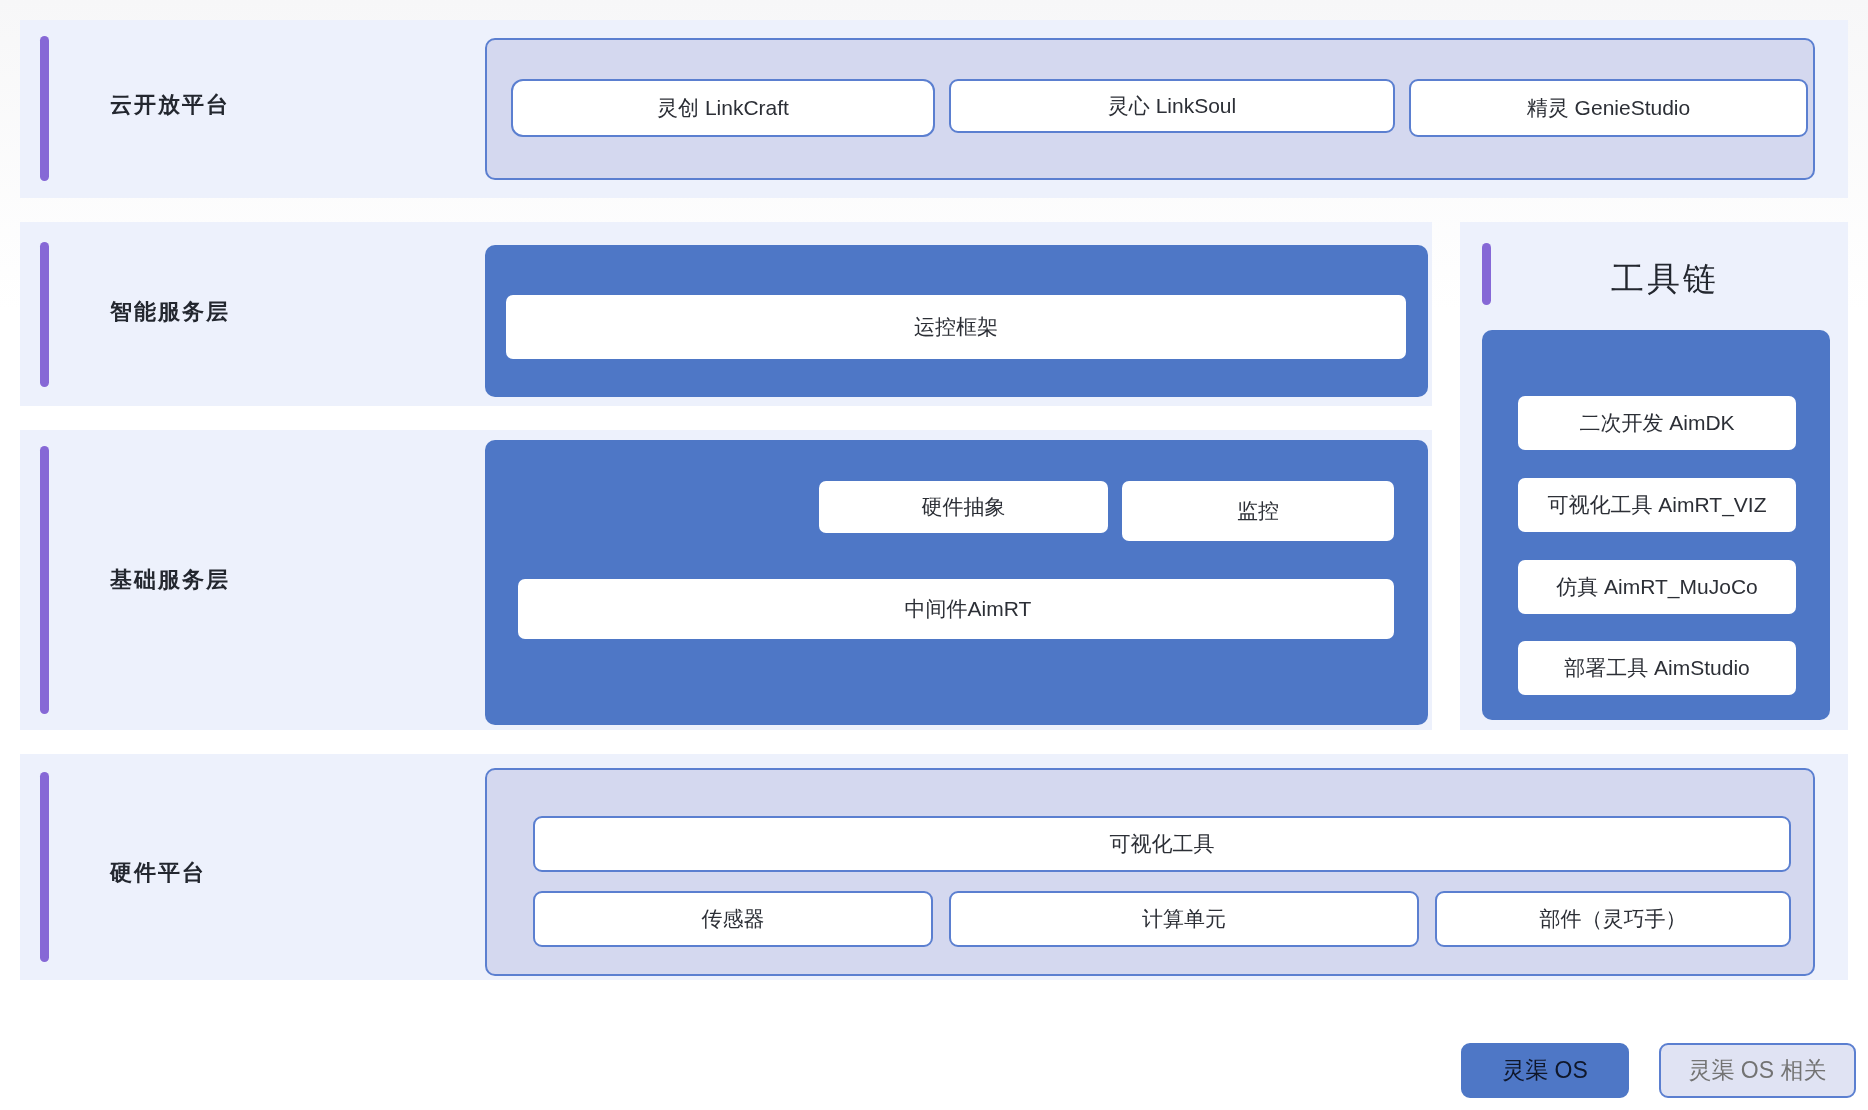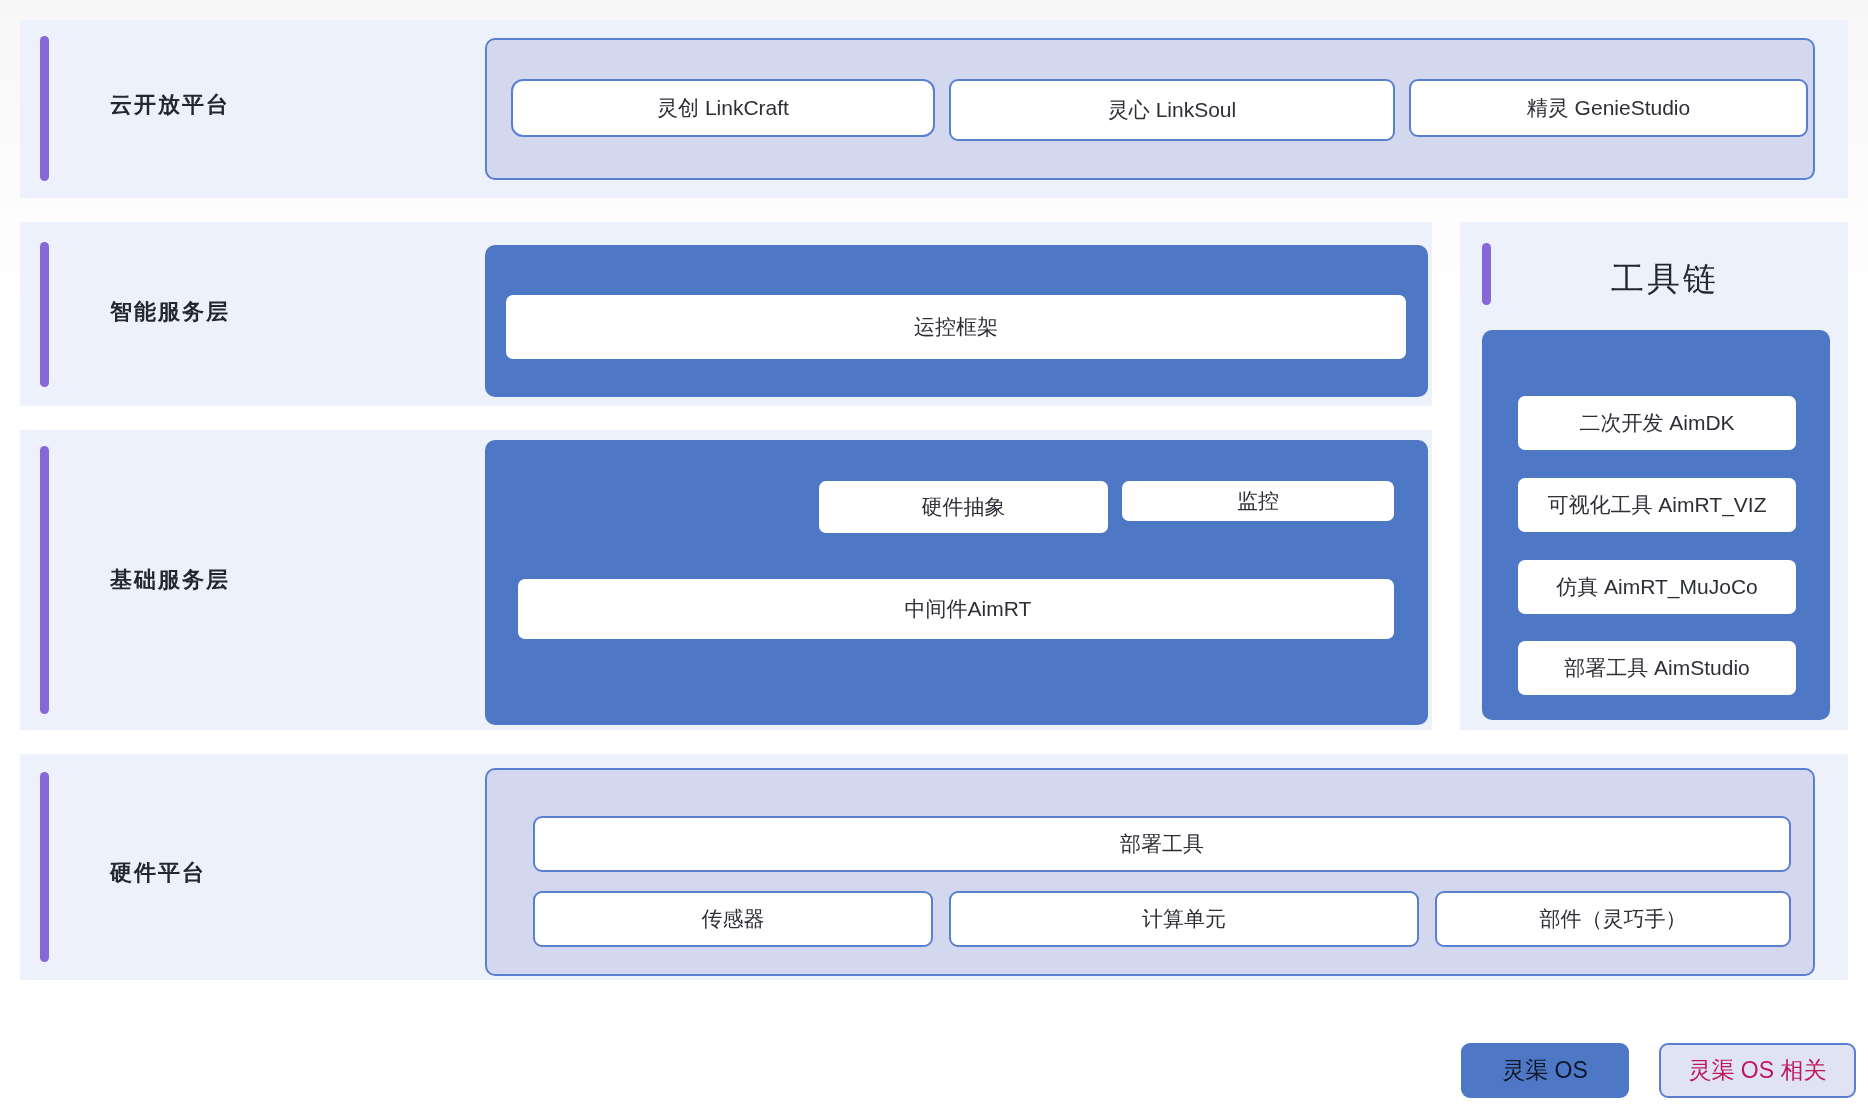--- a/index.html
+++ b/index.html
@@ -103,74 +103,74 @@
     box-sizing: border-box;
     white-space: nowrap;
   }
   .legend-solid {
     background: #4e77c6;
     color: #0f172a;
     border: 2px solid #4e77c6;
   }
   .legend-light {
     background: #e0e3f3;
-    color: #be185d;
+    color: #737373;
     border: 2px solid #5b7fd0;
   }
 </style>
 </head>
 <body>
 
 <div class="page">
 
   <div class="row" style="left:20px; top:20px; width:1828px; height:178px;"></div>
   <div class="accent" style="left:40px; top:36px; height:145px;"></div>
   <div class="row-title" style="left:110px; top:90px;">云开放平台</div>
 
   <div class="box-lav" style="left:485px; top:38px; width:1330px; height:142px;"></div>
   <div class="cell outline" style="left:511px; top:79px; width:424px; height:58px;border-radius:12px;">灵创 LinkCraft</div>
-  <div class="cell outline" style="left:949px; top:79px; width:446px; height:62px;">灵心 LinkSoul</div>
+  <div class="cell outline" style="left:949px; top:79px; width:446px; height:54px;">灵心 LinkSoul</div>
   <div class="cell outline" style="left:1409px; top:79px; width:399px; height:58px;">精灵 GenieStudio</div>
 
   <div class="row" style="left:20px; top:222px; width:1412px; height:184px;"></div>
   <div class="accent" style="left:40px; top:242px; height:145px;"></div>
   <div class="row-title" style="left:110px; top:297px;">智能服务层</div>
 
   <div class="box-blue" style="left:485px; top:245px; width:943px; height:152px;"></div>
   <div class="cell plain" style="left:506px; top:295px; width:900px; height:64px;">运控框架</div>
 
   <div class="row" style="left:20px; top:430px; width:1412px; height:300px;"></div>
   <div class="accent" style="left:40px; top:446px; height:268px;"></div>
   <div class="row-title" style="left:110px; top:565px;">基础服务层</div>
 
   <div class="box-blue" style="left:485px; top:440px; width:943px; height:285px;"></div>
 
   <div class="cell plain" style="left:819px; top:481px; width:289px; height:52px;">硬件抽象</div>
-  <div class="cell plain" style="left:1122px; top:481px; width:272px; height:40px;">监控</div>
+  <div class="cell plain" style="left:1122px; top:481px; width:272px; height:60px;">监控</div>
 
   <div class="cell plain" style="left:518px; top:579px; width:876px; height:60px;padding-left:24px;">中间件AimRT</div>
 
   <div class="row" style="left:1460px; top:222px; width:388px; height:508px;"></div>
   <div class="accent" style="left:1482px; top:243px; height:62px;"></div>
   <div class="tool-title" style="left:1500px; top:257px; width:330px;">工具链</div>
 
   <div class="box-blue" style="left:1482px; top:330px; width:348px; height:390px;"></div>
 
   <div class="cell plain" style="left:1518px; top:396px; width:278px; height:54px;">二次开发 AimDK</div>
   <div class="cell plain" style="left:1518px; top:478px; width:278px; height:54px;">可视化工具 AimRT_VIZ</div>
   <div class="cell plain" style="left:1518px; top:560px; width:278px; height:54px;">仿真 AimRT_MuJoCo</div>
   <div class="cell plain" style="left:1518px; top:641px; width:278px; height:54px;">部署工具 AimStudio</div>
 
   <div class="row" style="left:20px; top:754px; width:1828px; height:226px;"></div>
   <div class="accent" style="left:40px; top:772px; height:190px;"></div>
   <div class="row-title" style="left:110px; top:858px;">硬件平台</div>
 
   <div class="box-lav" style="left:485px; top:768px; width:1330px; height:208px;"></div>
 
-  <div class="cell outline" style="left:533px; top:816px; width:1258px; height:56px;">部署工具</div>
+  <div class="cell outline" style="left:533px; top:816px; width:1258px; height:56px;">可视化工具</div>
 
   <div class="cell outline" style="left:533px; top:891px; width:400px; height:56px;">传感器</div>
   <div class="cell outline" style="left:949px; top:891px; width:470px; height:56px;">计算单元</div>
   <div class="cell outline" style="left:1435px; top:891px; width:356px; height:56px;">部件（灵巧手）</div>
 
   <div class="legend-item legend-solid" style="left:1461px; top:1043px; width:168px; height:55px;">灵渠 OS</div>
   <div class="legend-item legend-light" style="left:1659px; top:1043px; width:197px; height:55px;">灵渠 OS 相关</div>
 
 </div>
 

